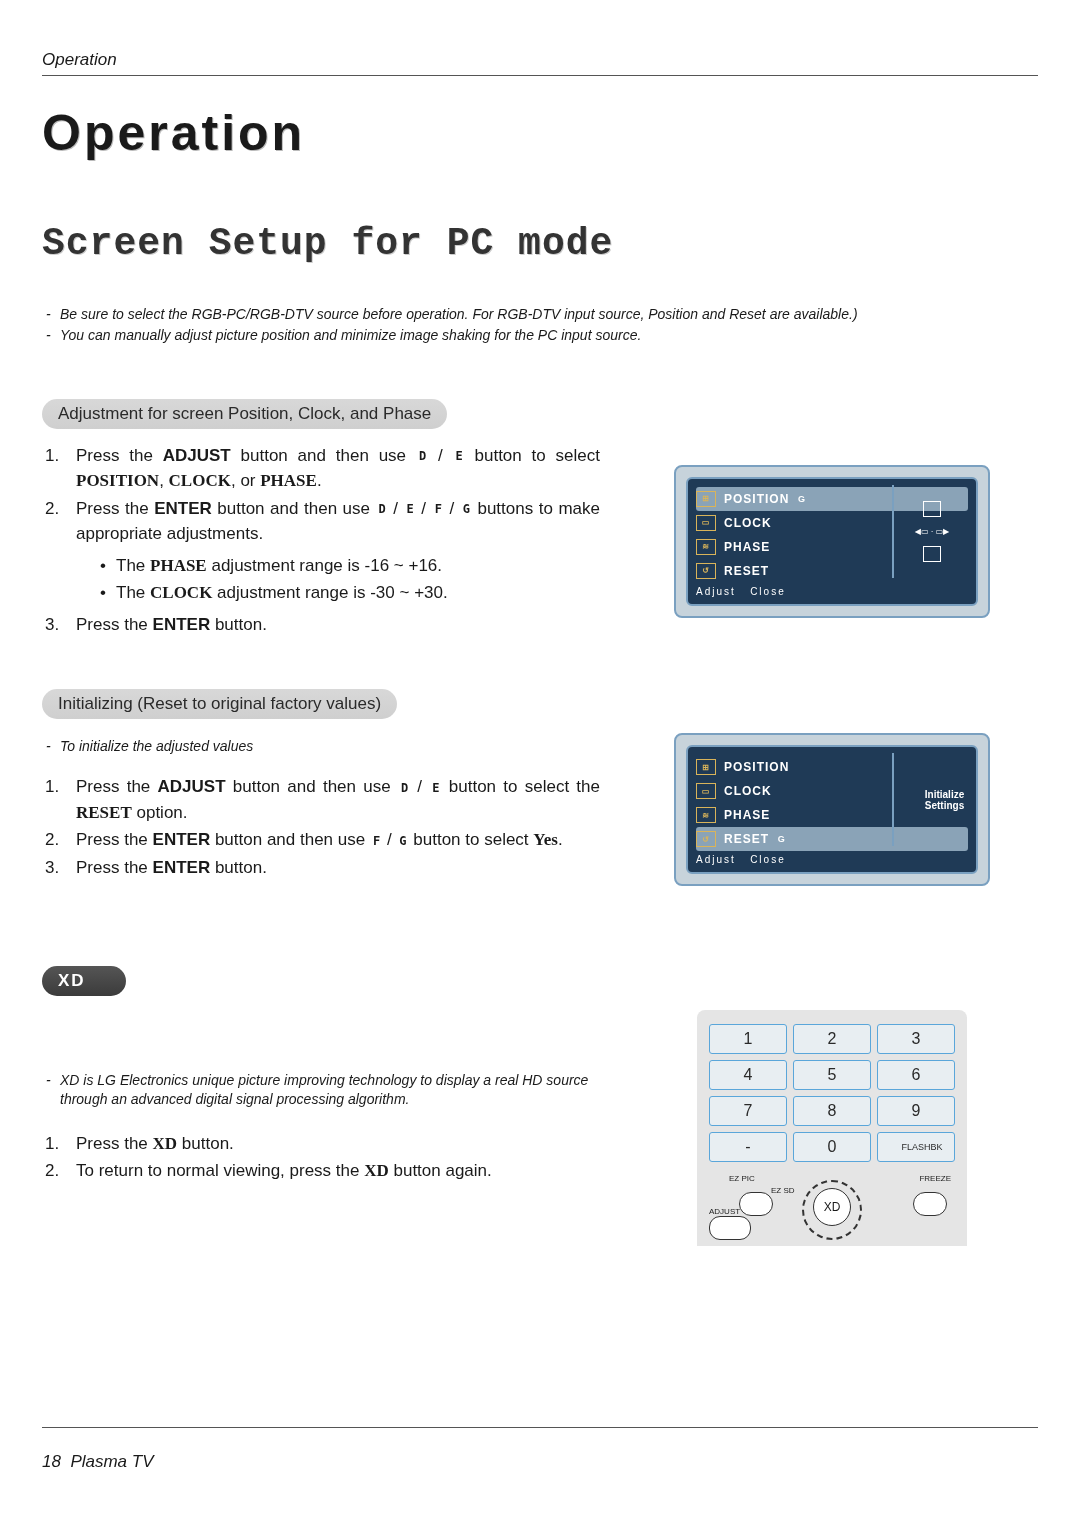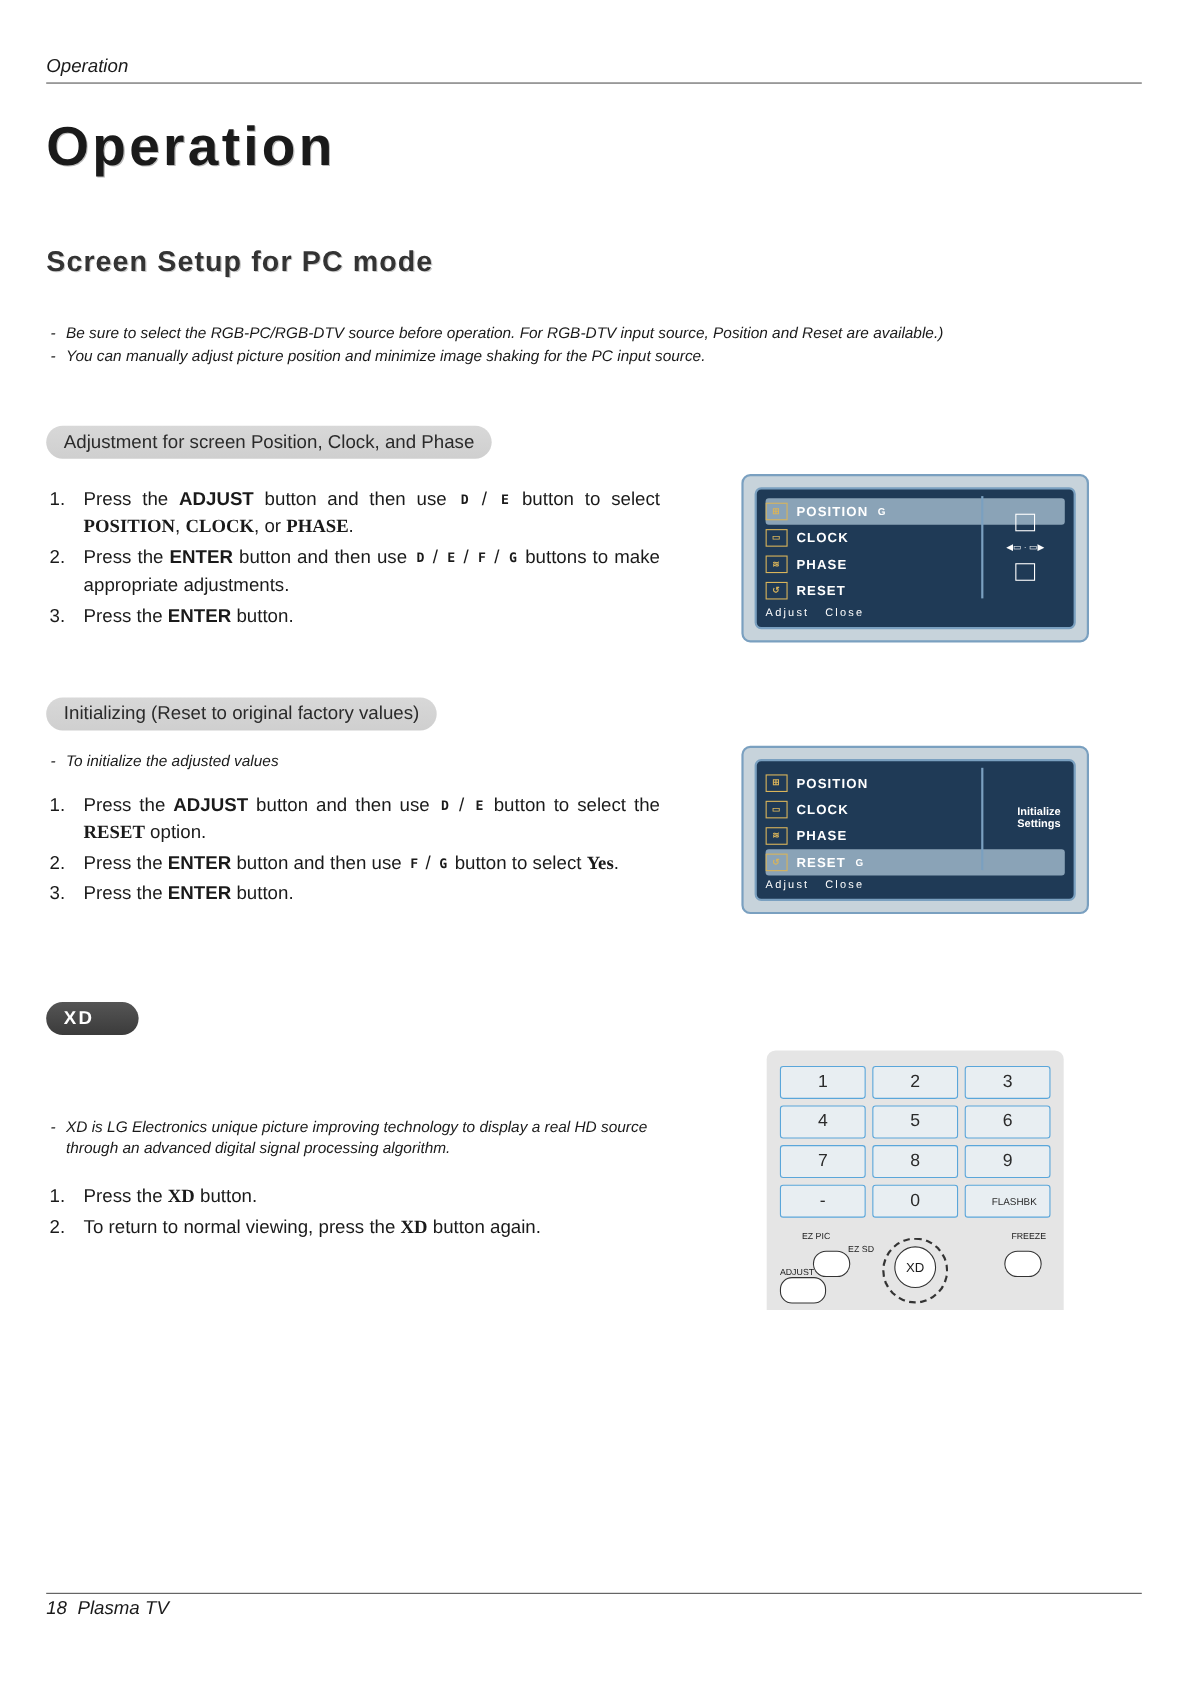--- a/index.html
+++ b/index.html
@@ -20,23 +20,23 @@
   }
   h1.op{
     font-family:Helvetica,Arial,sans-serif;
     font-weight:900;
     font-size:50px;
     letter-spacing:3px;
     margin:28px 0 60px 0;
     text-shadow:1px 1px 0 #bbb;
   }
   h2.sub{
-    font-family:Liberation Sans, sans-serif;
+    font-family:Liberation Mono, monospace;
     font-weight:800;
-    font-size:26px;
+    font-size:38px;
     letter-spacing:1px;
     margin:0 0 40px 0;
     color:#333;
     text-shadow:1px 1px 0 #ccc;
   }
   .body-txt{font-size:14px;line-height:1.35;font-style:italic;}
   .dash-list{margin:0 0 30px 0;padding:0;}
   .dash-list li{list-style:none;position:relative;padding-left:18px;margin-bottom:2px;}
   .dash-list li::before{content:"-";position:absolute;left:4px;}
   .pill{
@@ -129,21 +129,21 @@
   }
   .round-l{left:30px;}
   .round-r{right:8px;}
   .tiny{position:absolute;font-size:8px;}
   .adj-btn{
     position:absolute;bottom:0;left:0;
     width:40px;height:22px;border-radius:11px;border:1px solid #333;background:#fff;
   }
   .footer{
     position:absolute;left:42px;right:42px;bottom:56px;
-    border-top:1px solid #555;padding-top:3px;
+    border-top:1px solid #555;padding-top:24px;
     font-style:italic;font-size:17px;
   }
 </style>
 </head>
 <body>
 
 
 
 <div class="header-line">Operation</div>
 
@@ -166,20 +166,28 @@
         <span class="sym">D</span> / <span class="sym">E</span>
         <span> button to select </span>
         <span class="ser">POSITION</span><span>, </span>
         <span class="ser">CLOCK</span><span>, or </span>
         <span class="ser">PHASE</span><span>.</span>
       </li>
       <li>
         <span>Press the </span><span class="b">ENTER</span><span> button and then use </span>
         <span class="sym">D</span> / <span class="sym">E</span> / <span class="sym">F</span> / <span class="sym">G</span>
         <span> buttons to make appropriate adjustments.</span>
+        <ul class="bul">
+          <li>
+            <span>The </span><span class="ser">PHASE</span><span> adjustment range is -16 ~ +16.</span>
+          </li>
+          <li>
+            <span>The </span><span class="ser">CLOCK</span><span> adjustment range is -30 ~ +30.</span>
+          </li>
+        </ul>
       </li>
       <li>
         <span>Press the </span><span class="b">ENTER</span><span> button.</span>
       </li>
     </ol>
   </div>
   <div class="col-r">
     <div class="osd-wrap">
       <div class="osd-inner">
         <div class="osd-row osd-sel"><span class="osd-icon">⊞</span><span>POSITION</span>&nbsp;&nbsp;<span style="font-size:9px;">G</span></div>

